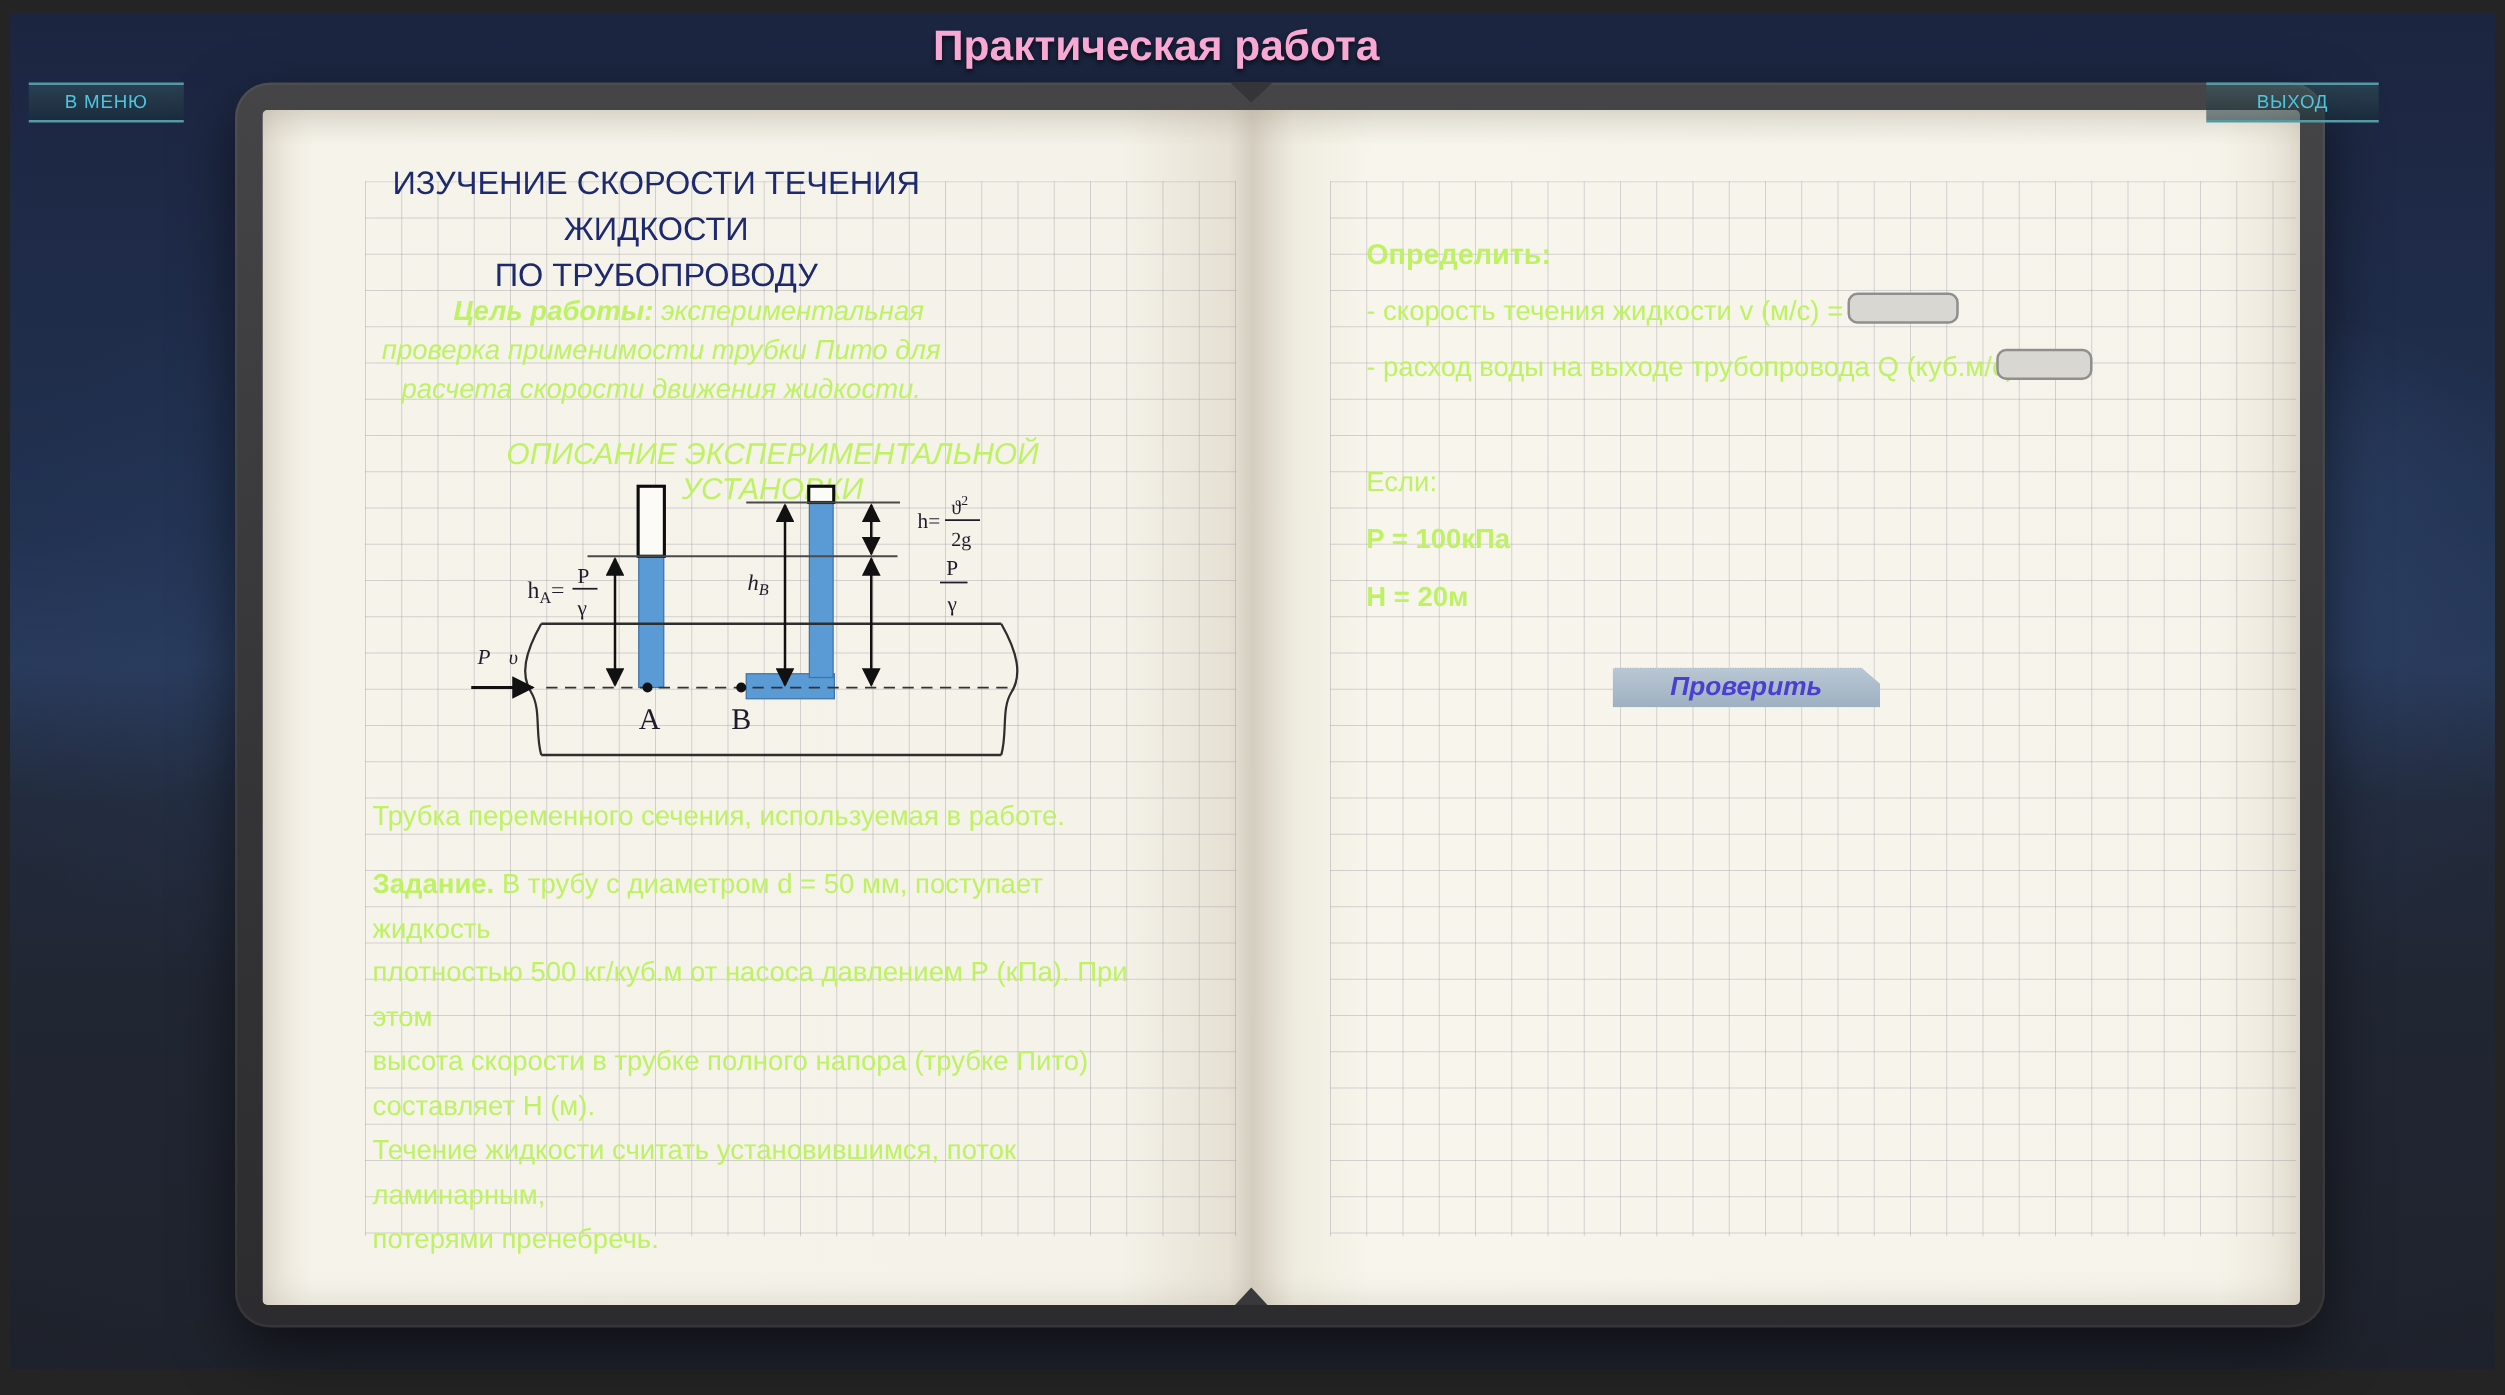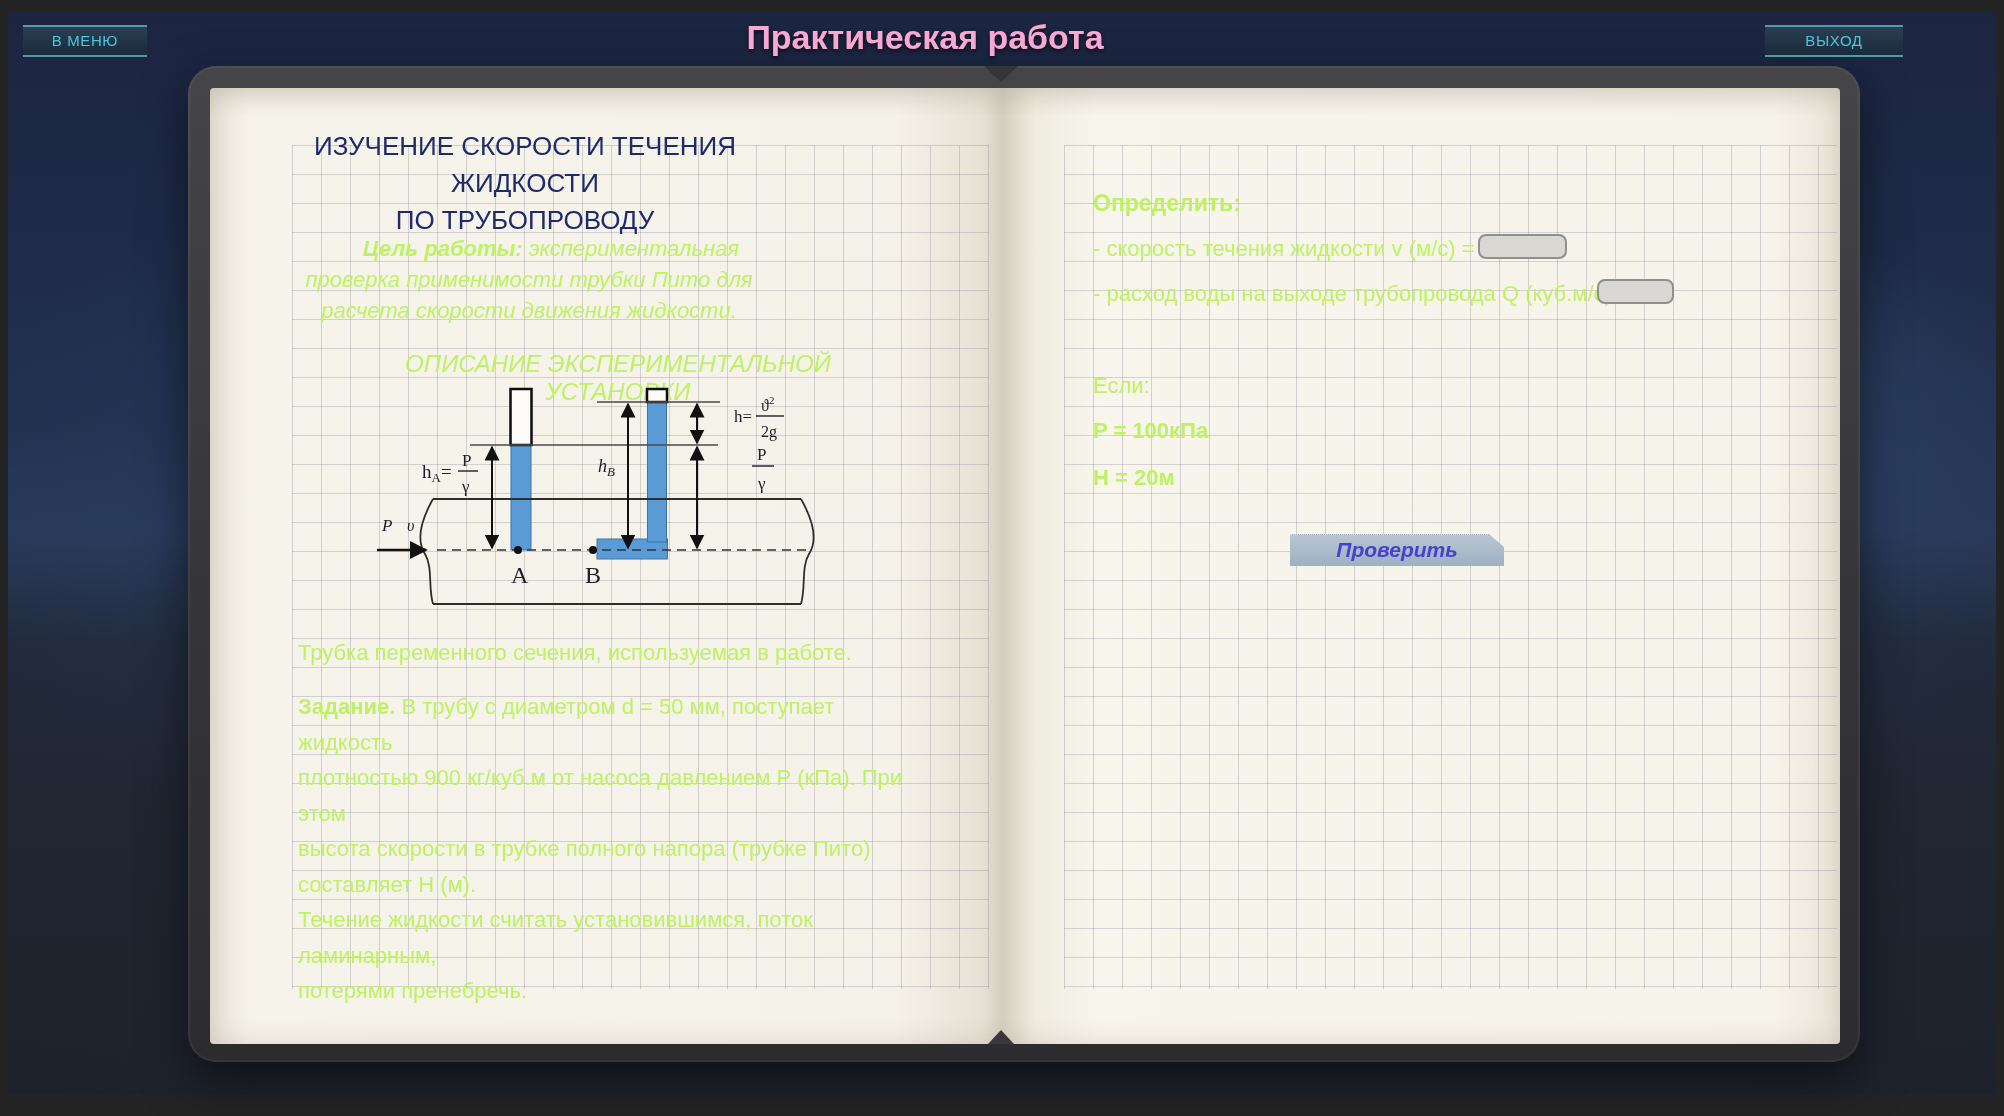--- a/index.html
+++ b/index.html
@@ -13,21 +13,21 @@
       radial-gradient(720px 260px at 79% 36%, rgba(120,170,230,0.16), transparent 70%),
       radial-gradient(1500px 620px at 50% 46%, rgba(70,105,160,0.28), transparent 72%),
       linear-gradient(180deg,#1c2540 0%,#213150 38%,#28395a 48%,#222b3d 58%,#212633 72%,#1f232d 100%);}
   .scene .vignette{position:absolute;inset:0;pointer-events:none;
       background:radial-gradient(150% 115% at 50% 45%, transparent 52%, rgba(8,10,16,0.55) 100%);}
 
   
   .nav-btn{height:28px;line-height:27px;text-align:center;cursor:pointer;z-index:6;
     color:#4ec5dc;font-size:15px;letter-spacing:0.6px;
     background:linear-gradient(180deg,rgba(62,98,104,0.42),rgba(24,46,56,0.58));
-    border-top:2px solid #549aa4;border-bottom:2px solid #549aa4;}
+    border-top:2px solid #549aa4;border-bottom:2px solid #549aa4;margin-top:41px;}
   .btn-menu{left:23px;top:25px;width:124px;}
   .btn-exit{left:1765px;top:25px;width:138px;}
   .scene-title{left:0;top:18px;width:1850px;text-align:center;z-index:5;
     color:#f9a8d4;font-size:34px;font-weight:bold;text-shadow:0 2px 4px rgba(0,0,0,0.65);}
 
   
   .book-cover{left:188px;top:66px;width:1672px;height:996px;border-radius:28px;z-index:2;
     background:linear-gradient(180deg,#454547 0%,#353537 55%,#2c2c2e 100%);
     box-shadow:0 18px 48px rgba(0,0,0,0.55), inset 0 0 0 2px rgba(255,255,255,0.05);}
   .pages{left:210px;top:88px;width:1630px;height:956px;border-radius:4px;z-index:3;
@@ -153,21 +153,21 @@
     <text x="12" y="149" font-size="17" font-style="italic">P</text>
     <text x="37" y="149" font-size="16" font-style="italic">υ</text>
     <text x="141" y="201" font-size="24">A</text>
     <text x="215" y="201" font-size="24">B</text>
   </svg>
 
   <div class="abs lp-caption navy">Трубка переменного сечения, используемая в работе.</div>
 
   <div class="abs lp-task navy">
     <div><span class="lbl">Задание.</span><span>  В трубу с диаметром d = 50 мм, поступает жидкость</span></div>
-    <div>плотностью 900 кг/куб.м от насоса давлением  Р (кПа). При этом</div>
+    <div>плотностью 500 кг/куб.м от насоса давлением  Р (кПа). При этом</div>
     <div>высота скорости в трубке полного напора (трубке Пито)</div>
     <div>составляет Н (м).</div>
     <div>Течение жидкости считать установившимся, поток ламинарным,</div>
     <div>потерями пренебречь.</div>
   </div>
 
   <div class="abs rp-heading navy">Определить:</div>
   <div class="abs rp-line-v navy">- скорость течения жидкости v (м/с) =</div>
   <input type="text" class="abs answer-input input-v" value="" style="">
   <div class="abs rp-line-q navy">- расход воды на выходе трубопровода Q (куб.м/с) =</div>

